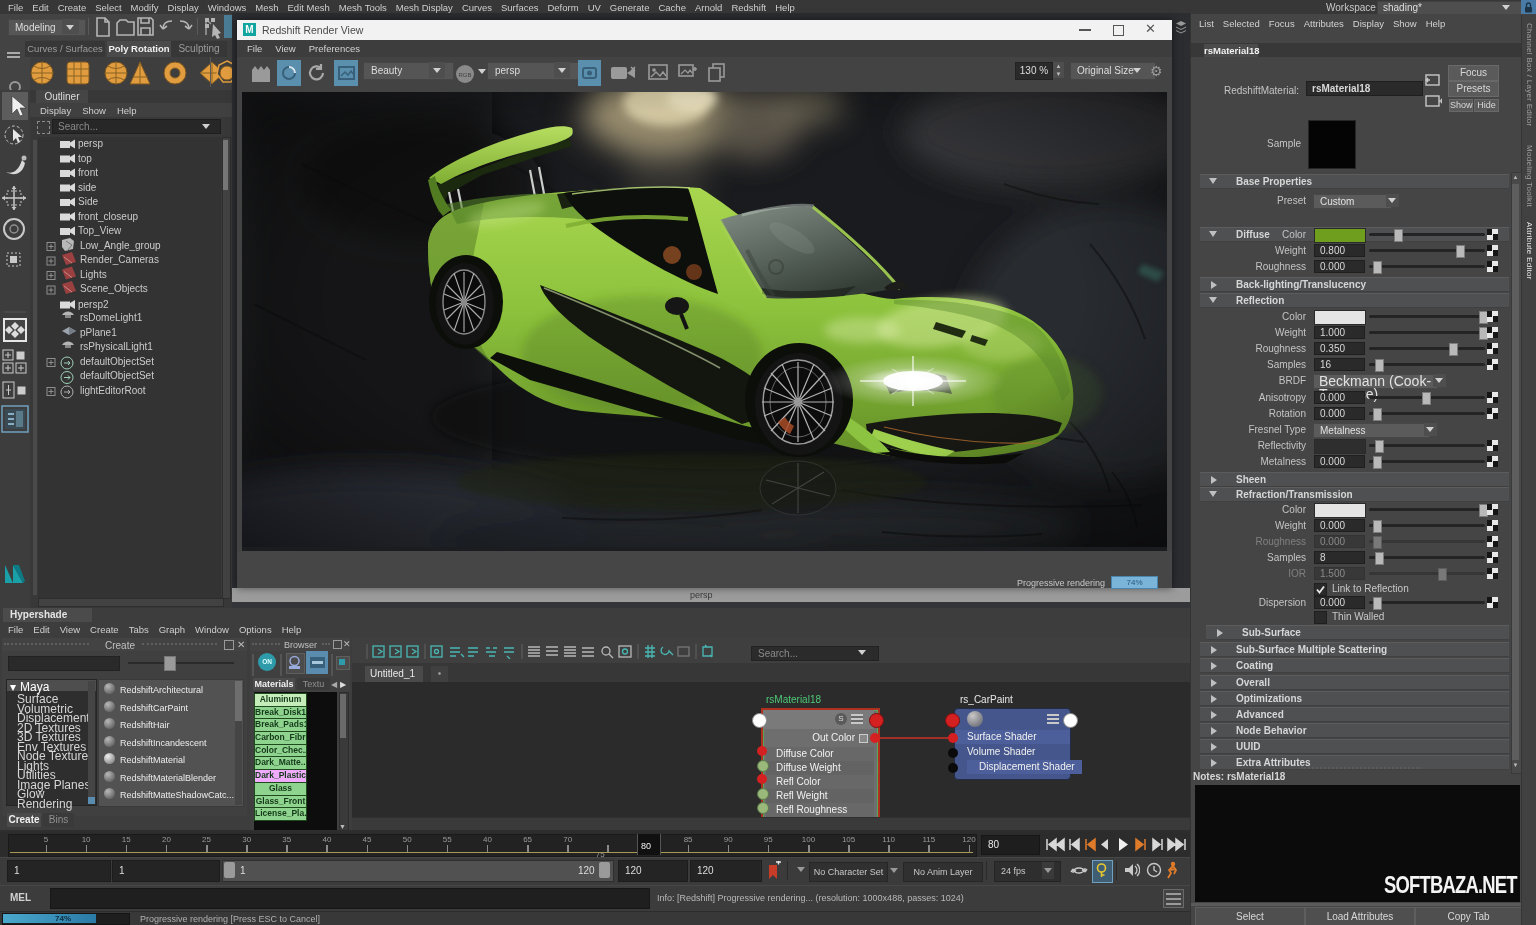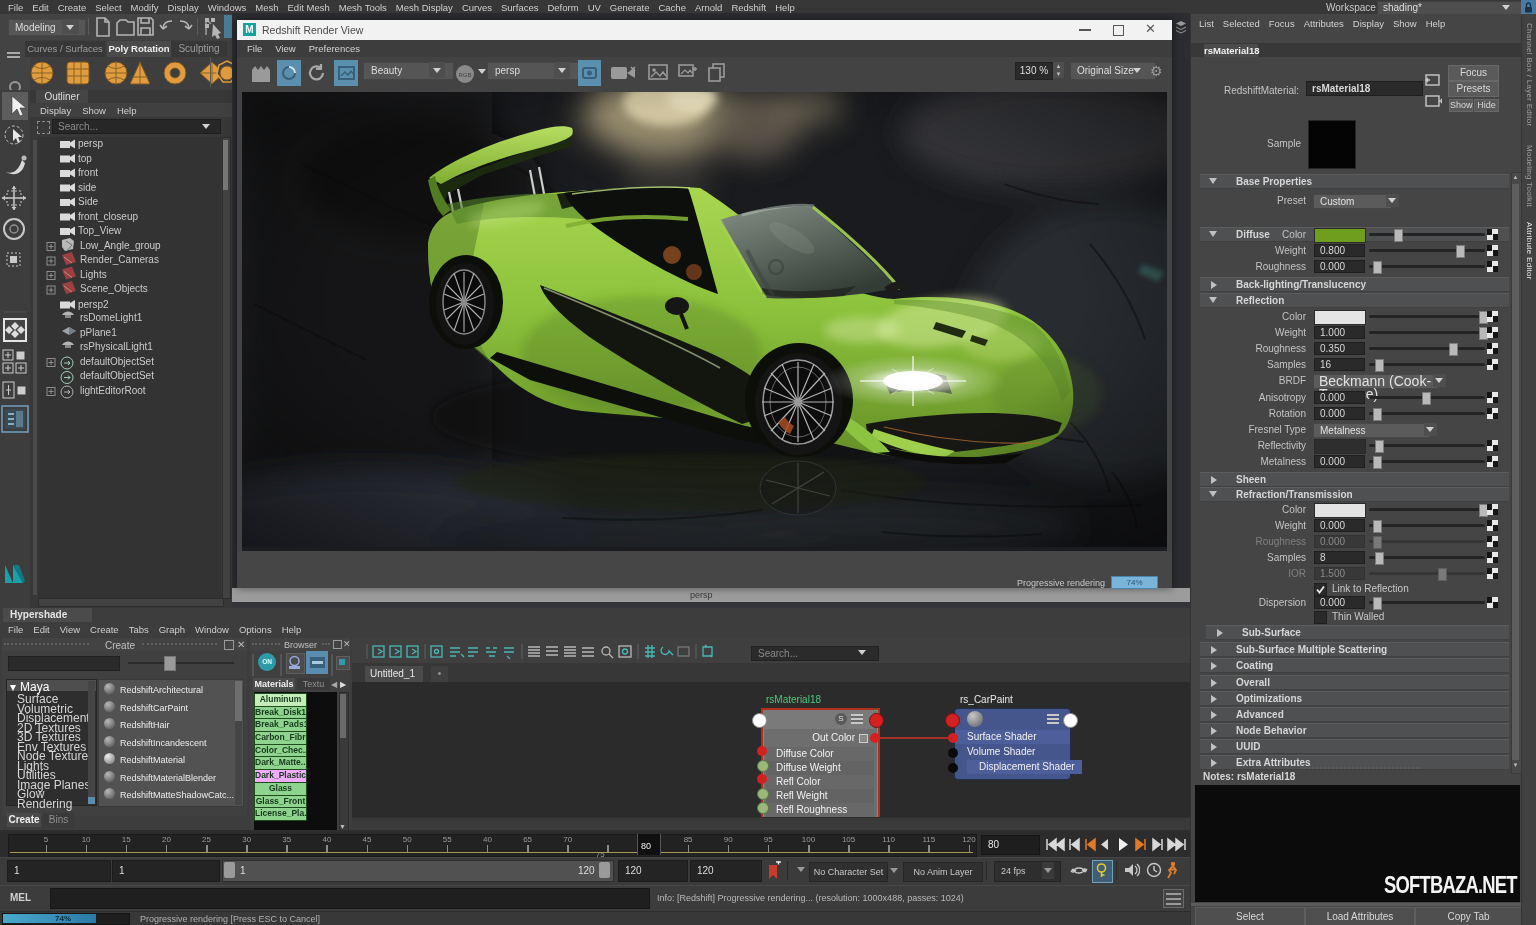--- a/index.html
+++ b/index.html
@@ -1071,21 +1071,21 @@
         <div class="hnd" style="left:182px;top:583px;"></div>
       </div>
 <div class="chk" style="left:296px;top:583px;"></div>
 <div class="ab" style="left:123px;top:597px;width:11px;height:11px;background:#2a2a2a;border:1px solid #1f1f1f;"></div>
 <div class="ab" style="left:141px;top:597px;color:#c8c8c8;">Thin Walled</div>
   <div class="ab" style="left:320px;top:158px;width:9px;height:600px;background:#494949;border:1px solid #3a3a3a;"></div>
   <div class="ab" style="left:321px;top:160px;width:7px;height:8px;color:#bbb;font-size:6px;text-align:center;">▲</div>
   <div class="ab" style="left:321px;top:170px;width:7px;height:576px;background:#5e5e5e;"></div>
   <div class="ab" style="left:321px;top:748px;width:7px;height:8px;color:#bbb;font-size:6px;text-align:center;">▼</div>
   <div class="ab" style="left:110px;top:753px;width:120px;height:2px;border-top:2px dotted #5a5a5a;"></div>
-  <div class="ab" style="left:12px;top:757px;color:#d6d6d6;font-weight:bold;">Notes:  rsMaterial18</div>
+  <div class="ab" style="left:2px;top:757px;color:#d6d6d6;font-weight:bold;">Notes:  rsMaterial18</div>
   <div class="ab" style="left:4px;top:771px;width:325px;height:117px;background:#0b0b0b;"></div>
   <div class="ab" style="right:5px;top:858px;height:28px;color:#f4f4f4;font-weight:bold;font-size:23px;transform:scaleX(.8);transform-origin:right center;letter-spacing:-1px;white-space:nowrap;">SOFTBAZA.NET</div>
   <div class="ab" style="left:0;top:889px;width:331px;height:3px;background:#5a5a5a;"></div>
   <div class="btn ab" style="left:4px;top:893px;width:108px;height:17px;line-height:17px;background:#4f4f4f;border:1px solid #5e5e5e;">Select</div>
   <div class="btn ab" style="left:114px;top:893px;width:108px;height:17px;line-height:17px;background:#4f4f4f;border:1px solid #5e5e5e;">Load Attributes</div>
   <div class="btn ab" style="left:224px;top:893px;width:105px;height:17px;line-height:17px;background:#4f4f4f;border:1px solid #5e5e5e;">Copy Tab</div>
 </div>
 
 <div class="ab" style="left:1521px;top:15px;width:15px;height:910px;background:#414141;border-left:1px solid #363636;">
   <div class="vtext ab" style="left:3px;top:8px;height:120px;overflow:hidden;">Channel Box / Layer Editor</div>

